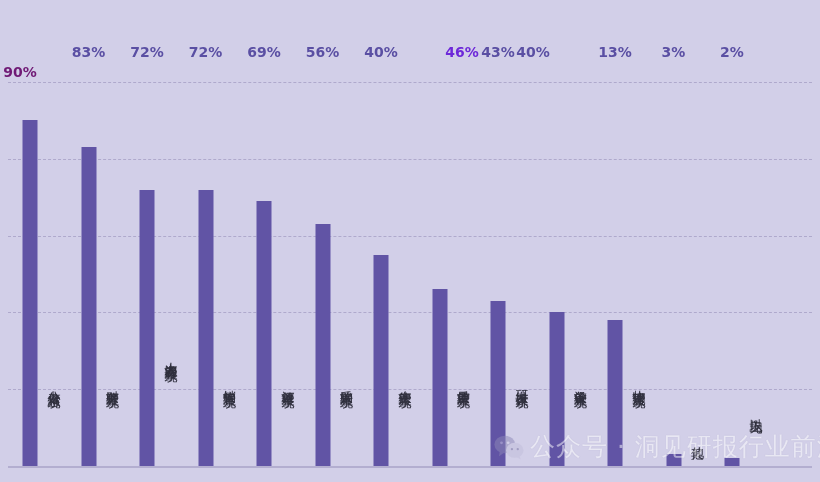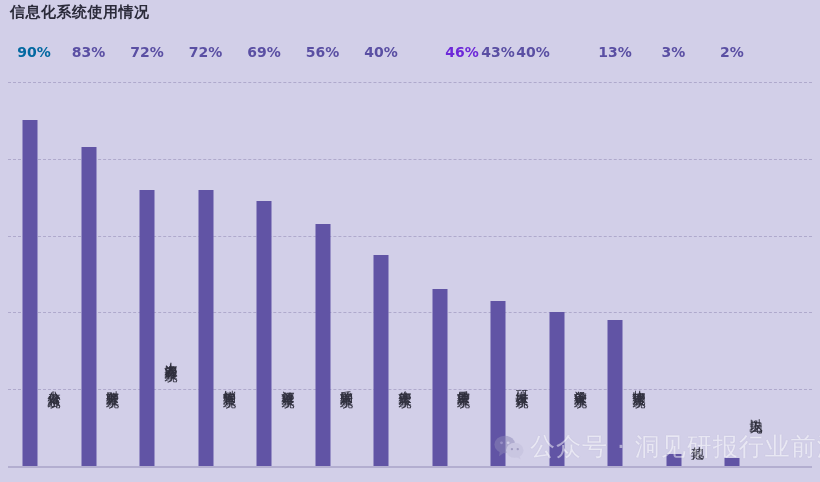--- a/index.html
+++ b/index.html
@@ -120,21 +120,20 @@
     width: 30px;
     height: 26px;
     flex: 0 0 auto;
   }
 </style>
 </head>
 <body>
 
 <div id="chart-root">
 
-  <div id="chart-title">信息化系统使用情况</div>
 
   <div id="plot-area">
     <div id="gridlines">
         <div class="gridline" style="top: 82px;"></div>
         <div class="gridline" style="top: 158.8px;"></div>
         <div class="gridline" style="top: 235.6px;"></div>
         <div class="gridline" style="top: 312.4px;"></div>
         <div class="gridline" style="top: 389.2px;"></div>
       </div>
     <div id="axis-baseline" style="top: 466px;"></div>
@@ -164,21 +163,21 @@
         <div class="cat-label" style="left: 457px; transform: translateX(0px); top: 380px;">质量管理系统</div>
         <div class="cat-label" style="left: 515.5px; transform: translateX(0px); top: 380px;">研发设计系统</div>
         <div class="cat-label" style="left: 574px; transform: translateX(0px); top: 380px;">设备管理系统</div>
         <div class="cat-label" style="left: 632.5px; transform: translateX(0px); top: 380px;">物流管理系统</div>
         <div class="cat-label" style="left: 691px; transform: translateX(0px); top: 436px;">其他</div>
         <div class="cat-label" style="left: 749.5px; transform: translateX(0px); top: 408px;">以上均无</div>
       </div>
   </div>
 
   <div id="value-labels">
-      <div class="value-label" style="left: 34px; color: #0369a1;">90%</div>
+      <div class="value-label" style="left: 20px; color: #701a75; margin-top: 20px;">90%</div>
       <div class="value-label" style="left: 88.5px; color: rgb(90, 79, 163);">83%</div>
       <div class="value-label" style="left: 147px; color: rgb(90, 79, 163);">72%</div>
       <div class="value-label" style="left: 205.5px; color: rgb(90, 79, 163);">72%</div>
       <div class="value-label" style="left: 264px; color: rgb(90, 79, 163); text-align: right;">69%</div>
       <div class="value-label" style="left: 322.5px; color: rgb(90, 79, 163);">56%</div>
       <div class="value-label" style="left: 381px; color: rgb(90, 79, 163);">40%</div>
       <div class="value-label" style="left: 462px; color: #6d28d9;">46%</div>
       <div class="value-label" style="left: 498px; color: rgb(90, 79, 163); text-align: right;">43%</div>
       <div class="value-label" style="left: 533px; color: rgb(90, 79, 163);">40%</div>
       <div class="value-label" style="left: 615px; color: rgb(90, 79, 163);">13%</div>

